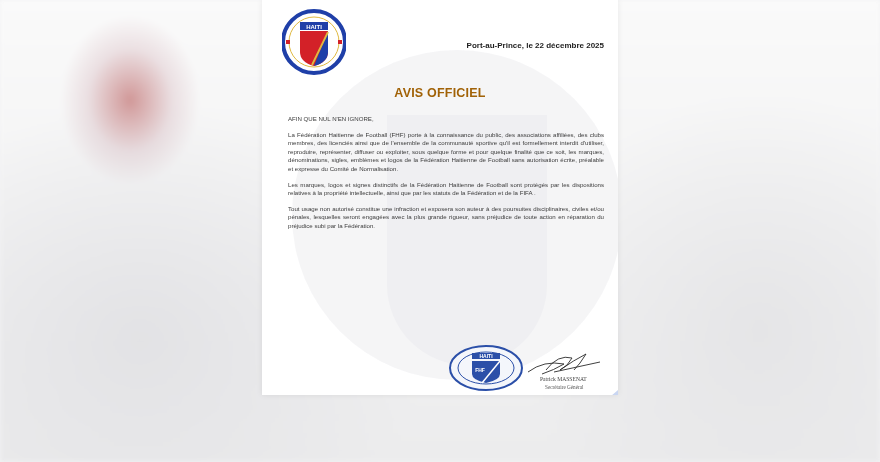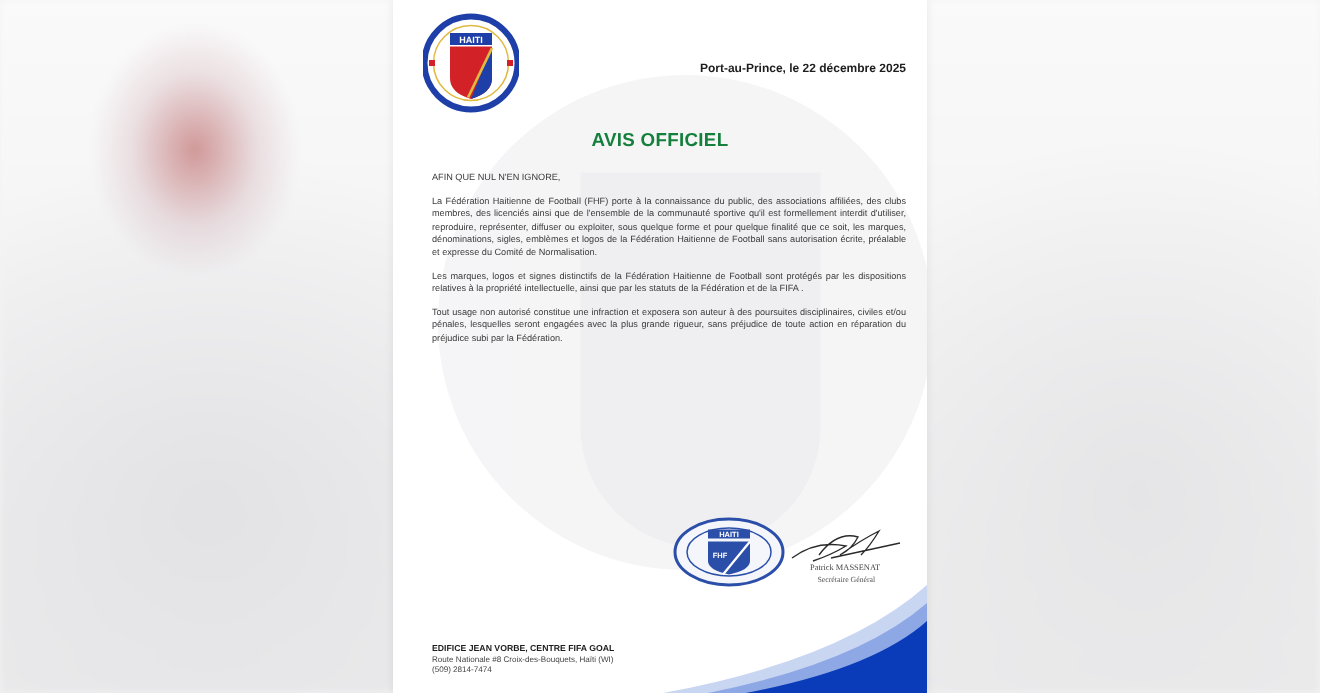--- a/index.html
+++ b/index.html
@@ -11,42 +11,42 @@
   .backdrop {
     position: absolute; inset: 0;
     background:
       radial-gradient(ellipse 70px 85px at 130px 100px, rgba(196,120,120,0.75), rgba(196,150,160,0.25) 60%, rgba(255,255,255,0) 100%),
       radial-gradient(ellipse 360px 300px at 140px 340px, rgba(225,225,228,0.9), rgba(245,245,246,0) 80%),
       radial-gradient(ellipse 300px 300px at 760px 330px, rgba(228,228,230,0.9), rgba(245,245,246,0) 80%),
       linear-gradient(#fafafa, #ececed);
     filter: blur(2px);
   }
   .page {
-    position: absolute; left: 262px; top: 0; width: 356px; height: 462px;
+    position: absolute; left: 262px; top: 0; width: 356px; height: 395px;
     background: #ffffff; overflow: hidden;
     box-shadow: 0 0 6px rgba(0,0,0,0.08);
   }
   .watermark {
     position: absolute; left: 30px; top: 50px; width: 330px; height: 330px;
     border-radius: 50%; background: #f3f3f5; opacity: 0.8;
   }
   .watermark-inner {
     position: absolute; left: 95px; top: 65px; width: 160px; height: 250px;
     border-radius: 0 0 80px 80px; background: #ececef;
   }
   .logo {
     position: absolute; left: 20px; top: 8px; width: 64px; height: 68px;
   }
   .date {
     position: absolute; right: 14px; top: 41px;
     font-size: 8px; font-weight: bold; color: #1d1d1d;
   }
   .title {
     position: absolute; left: 0; right: 0; top: 86px; text-align: center;
-    font-size: 12.5px; font-weight: bold; color: #15803d; letter-spacing: 0.2px;
+    font-size: 12.5px; font-weight: bold; color: #a16207; letter-spacing: 0.2px;
   }
   .body-text {
     position: absolute; left: 26px; right: 14px; top: 115px;
     font-size: 6.1px; line-height: 8.6px; color: #3b3b3b; text-align: justify;
   }
   .body-text p { margin: 0 0 7px 0; }
   .stamp {
     position: absolute; left: 186px; top: 344px; width: 76px; height: 48px;
   }
   .signature {

